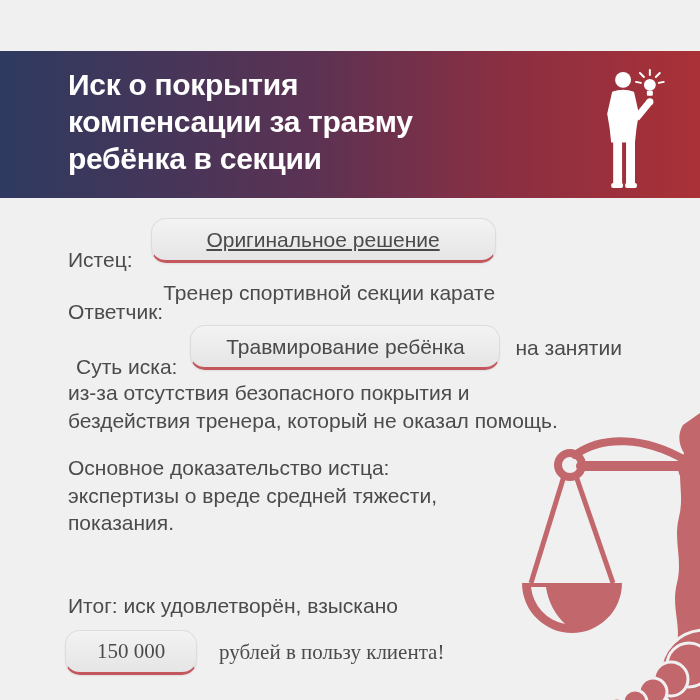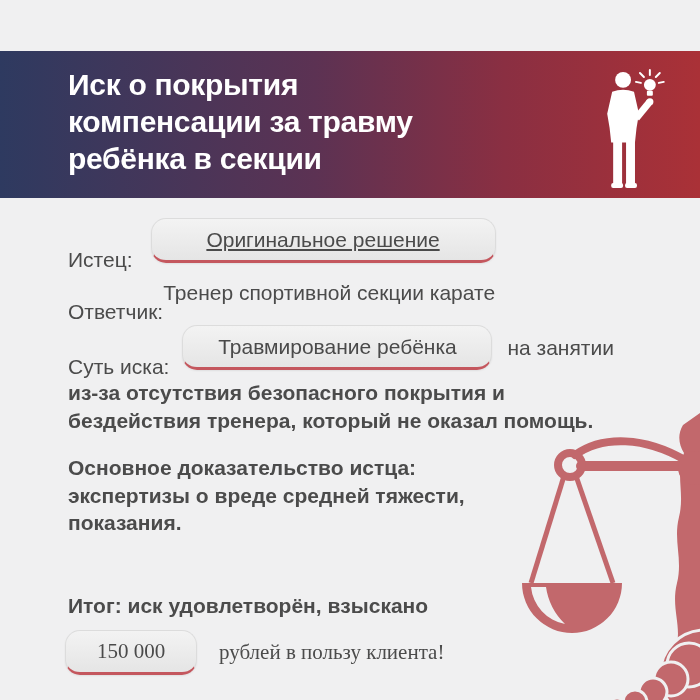--- a/index.html
+++ b/index.html
@@ -29,26 +29,26 @@
   .chip{
     display:flex;align-items:center;justify-content:center;
     box-sizing:border-box;height:45px;
     background:linear-gradient(#f3f3f3,#e5e5e5);
     border:1px solid #dcdcdc;
     border-bottom:3px solid #c4575e;
     border-radius:15px;
     box-shadow:0 1px 2px rgba(0,0,0,0.07);
     color:#4a4a4a;font-size:21px;white-space:nowrap;
   }
-  .para{position:absolute;left:68px;color:#4b4b4b;font-size:21px;line-height:28px;white-space:nowrap;font-weight:bold;}
+  .para{position:absolute;left:68px;color:#4b4b4b;font-size:21px;line-height:28px;white-space:nowrap;}
 
   .row-plaintiff{left:68px;top:218px;height:45px;gap:18px;}
   .chip-plaintiff{width:345px;text-decoration:underline;}
   .row-defendant{left:68px;top:279px;height:28px;gap:0;}
-  .row-claim{left:68px;top:322px;height:51px;gap:13px;}
+  .row-claim{left:76px;top:322px;height:51px;gap:13px;}
   .chip-claim{width:310px;}
   .claim-suffix{margin-left:2px;}
   .para-claim{top:379px;}
   .para-evidence{top:454px;line-height:27.5px;}
   .para-result{top:592px;}
   .row-amount{left:65px;top:630px;height:45px;gap:22px;font-family:Liberation Serif, serif;}
   .chip-amount{width:132px;}
 
   
   .scales-icon{position:absolute;left:505px;top:413px;width:195px;height:287px;}

